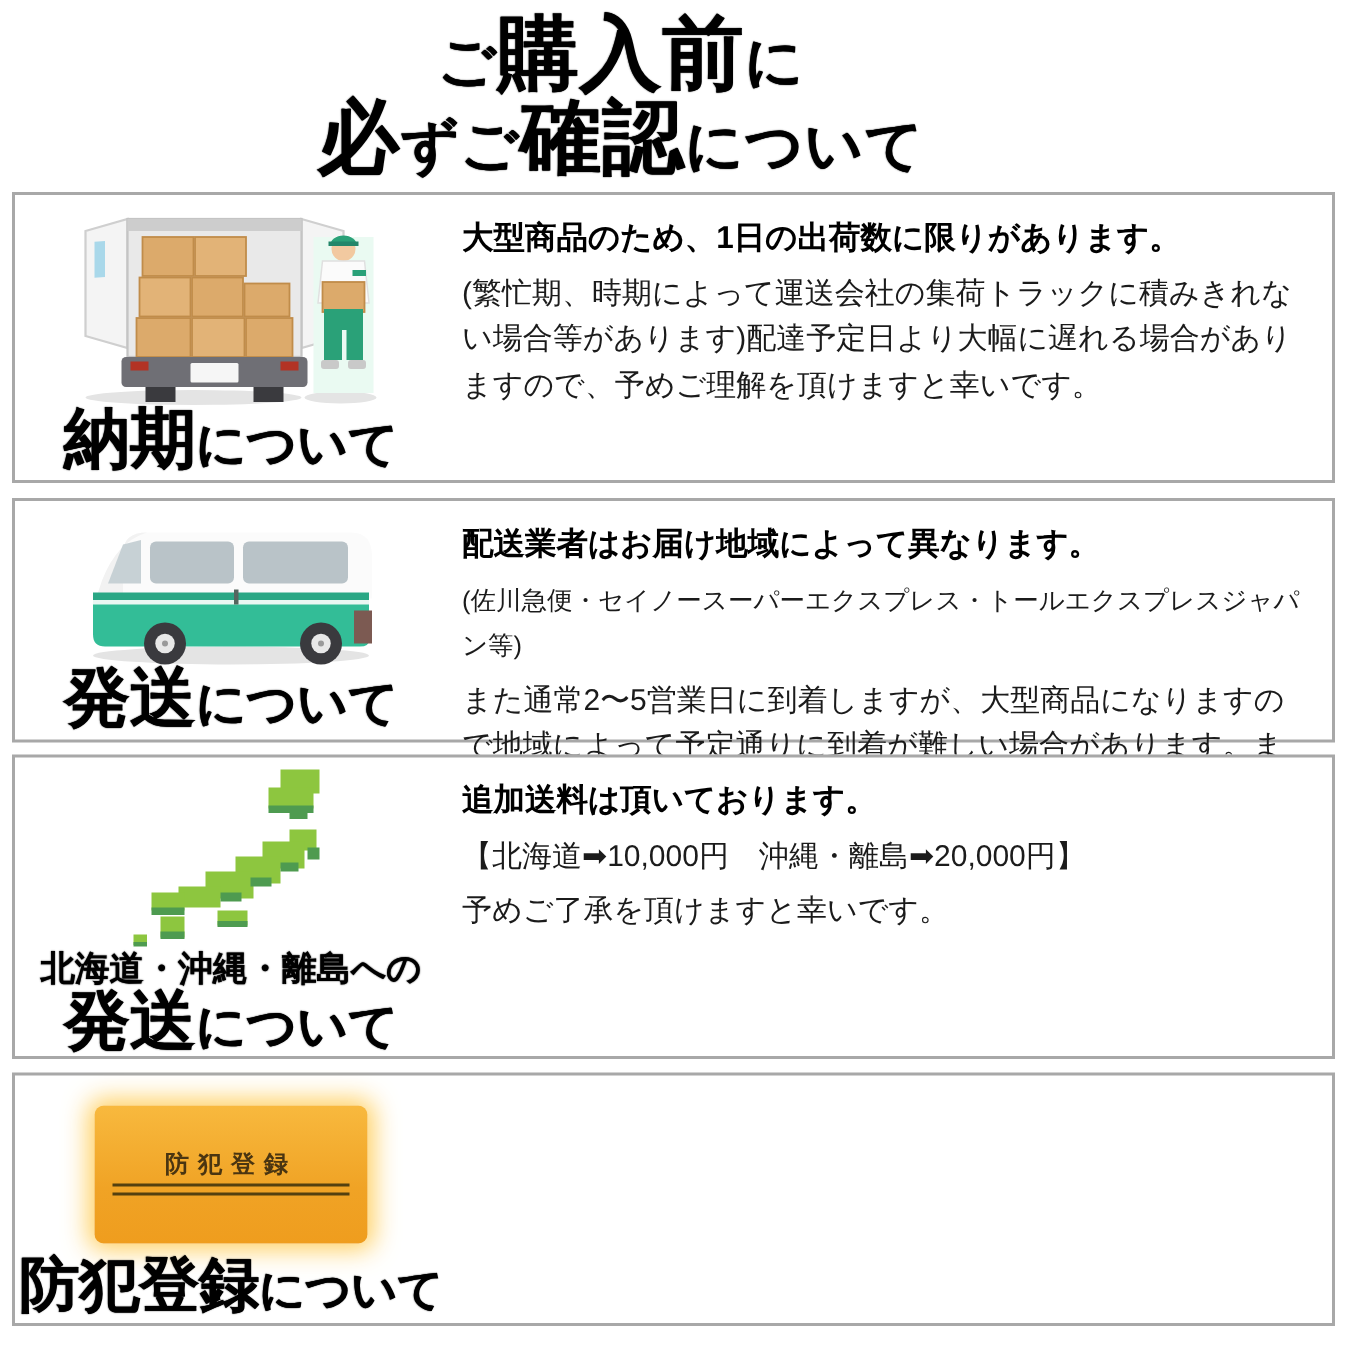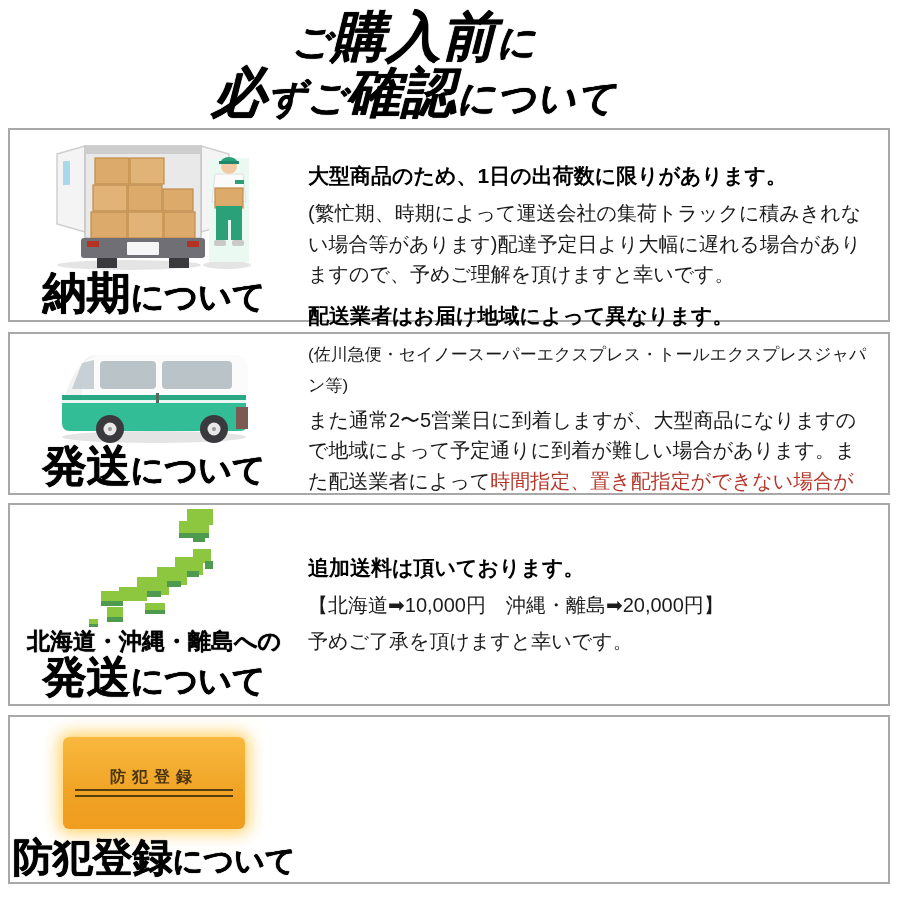--- a/index.html
+++ b/index.html
@@ -7,51 +7,50 @@
     width:900px;height:900px;position:relative;background:#ffffff;
     font-family:"Liberation Sans","DejaVu Sans",sans-serif;
     color:#1b1b1b;overflow:hidden;
   }
   
   .title{
     position:absolute;top:8px;left:0;width:828px;text-align:center;
     font-weight:900;color:#000;line-height:1.04;
     text-shadow:0 0 1px #000, 0.5px 0 0 #000;
     letter-spacing:1px;
-    font-style:italic;
   }
   .title .big{font-size:54px;}
   .title .med{font-size:38px;}
   
   .info-box{
     position:absolute;left:8px;width:882px;
     border:2px solid #a8a8a8;background:#fff;
     display:flex;flex-direction:row;box-sizing:border-box;
   }
   .box-1{top:128px;height:194px;}
   .box-2{top:332px;height:163px;}
   .box-3{top:503px;height:203px;}
   .box-4{top:715px;height:169px;}
   .left-col{
     width:288px;flex:0 0 288px;display:flex;flex-direction:column;
-    align-items:center;justify-content:flex-end;padding:10px 0 6px 0;box-sizing:border-box;
+    align-items:center;justify-content:center;padding:10px 0 6px 0;box-sizing:border-box;
   }
   .icon-wrap{flex:1 1 auto;display:flex;align-items:center;justify-content:center;}
   .section-label{
     text-align:center;font-weight:900;color:#000;line-height:0.95;
     text-shadow:0 0 1px #000, 0.5px 0 0 #000;white-space:nowrap;
   }
   .section-label .lbl-main{font-size:44px;}
   .section-label .lbl-suffix{font-size:33px;}
   .label-small-line{
     font-size:23px;font-weight:700;color:#000;text-align:center;line-height:1.1;
     text-shadow:0 0 1px #000;white-space:nowrap;margin-bottom:2px;
   }
   .right-col{
-    flex:1 1 auto;display:flex;flex-direction:column;justify-content:center;
+    flex:1 1 auto;display:flex;flex-direction:column;justify-content:flex-start;
     padding:10px 14px 10px 10px;box-sizing:border-box;
   }
   .right-col p{margin:3px 0;font-size:20px;line-height:1.52;color:#1b1b1b;}
   .seg-bold{font-weight:bold;color:#000;font-size:21px;}
   .seg-red{color:#b5362a;}
   .seg-small{font-size:17px;}
   
   .sticker{
     width:182px;height:92px;border-radius:6px;
     background:linear-gradient(180deg,#f8b93e 0%,#f0a325 60%,#ef9d1e 100%);

